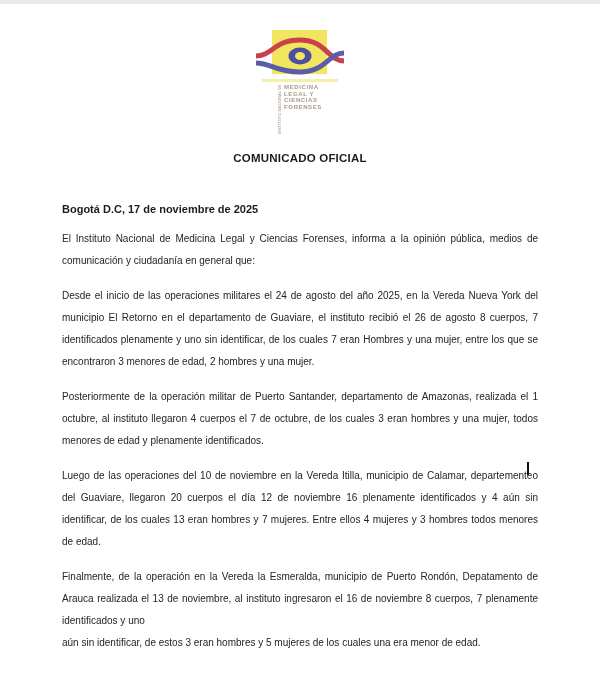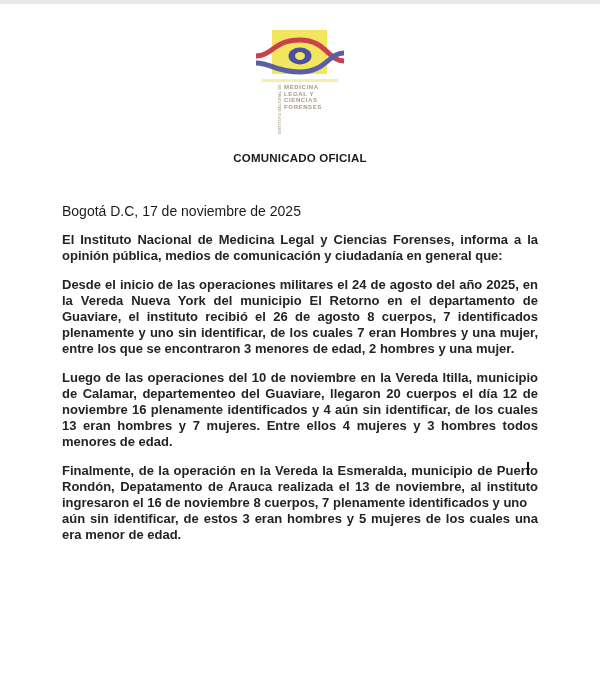--- a/index.html
+++ b/index.html
@@ -61,32 +61,31 @@
     font-size: 11.5px;
     font-weight: bold;
     letter-spacing: 0.2px;
     color: #1c1c1c;
   }
   .content {
     margin: 0 62px;
   }
   .dateline {
     margin: 39px 0 0 0;
-    font-size: 14px;
-    font-weight: normal;
+    font-size: 11px;
+    font-weight: bold;
     color: #1c1c1c;
   }
   .para {
     margin: 13px 0 0 0;
-    font-size: 13px;
-    line-height: 16px;
+    font-size: 10px;
+    line-height: 22px;
     text-align: justify;
     white-space: pre-line;
     color: #242424;
-    font-weight: bold;
   }
   .text-cursor {
     position: absolute;
     left: 527px;
     top: 458px;
     width: 1.5px;
     height: 13px;
     background: #111;
   }
 </style>
@@ -114,20 +113,21 @@
       </div>
     </div>
   </header>
 
   <h1 class="doc-title">COMUNICADO OFICIAL</h1>
 
   <main class="content">
     <p class="dateline">Bogotá D.C, 17 de noviembre de 2025</p>
     <p class="para">El Instituto Nacional de Medicina Legal y Ciencias Forenses, informa a la opinión pública, medios de comunicación y ciudadanía en general que:</p>
     <p class="para">Desde el inicio de las operaciones militares el 24 de agosto del año 2025, en la Vereda Nueva York del municipio El Retorno en el departamento de Guaviare, el instituto recibió el 26 de agosto 8 cuerpos, 7 identificados plenamente y uno sin identificar, de los cuales 7 eran Hombres y una mujer, entre los que se encontraron 3 menores de edad, 2 hombres y una mujer.</p>
+    <p class="para">Posteriormente de la operación militar de Puerto Santander, departamento de Amazonas, realizada el 1 octubre, al instituto llegaron 4 cuerpos el 7 de octubre, de los cuales 3 eran hombres y una mujer, todos menores de edad y plenamente identificados.</p>
     <p class="para">Luego de las operaciones del 10 de noviembre en la Vereda Itilla, municipio de Calamar, departementeo del Guaviare, llegaron 20 cuerpos el día 12 de noviembre 16 plenamente identificados y 4 aún sin identificar, de los cuales 13 eran hombres y 7 mujeres. Entre ellos 4 mujeres y 3 hombres todos menores de edad.</p>
     <p class="para">Finalmente, de la operación en la Vereda la Esmeralda, municipio de Puerto Rondón, Depatamento de Arauca realizada el 13 de noviembre, al instituto ingresaron el 16 de noviembre 8 cuerpos, 7 plenamente identificados y uno
 aún sin identificar, de estos 3 eran hombres y 5 mujeres de los cuales una era menor de edad.</p>
   </main>
 
   <span class="text-cursor"></span>
 
 </div>
 
 </body></html>

